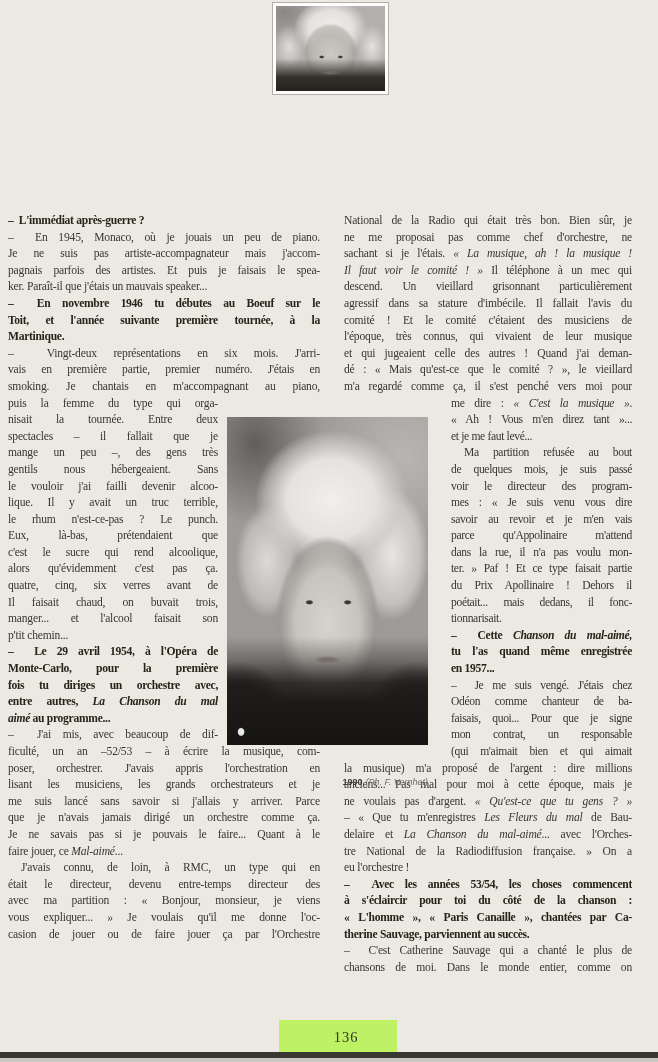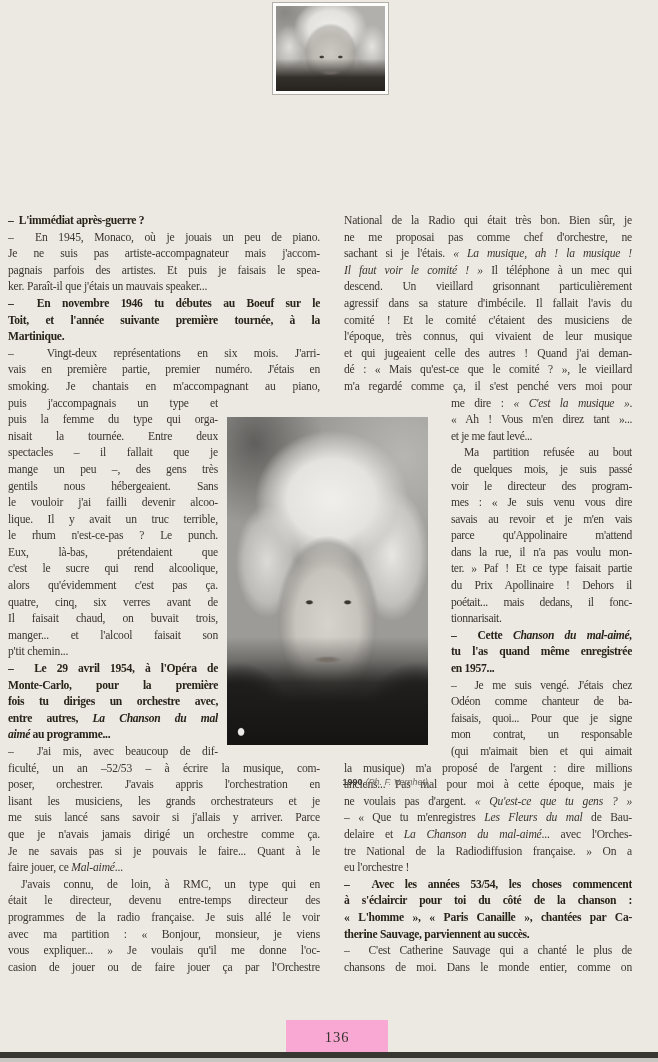--- a/index.html
+++ b/index.html
@@ -67,22 +67,23 @@
     color:#3a362e;
   }
   .narrow-right .line{letter-spacing:-0.35px;}
   .line.last{text-align-last:auto;}
   .line.indent{padding-left:13px;}
   .line span.b{font-weight:bold;color:#282419;letter-spacing:-0.3px;}
   .line span.i{font-style:italic;}
   .line span.bi{font-weight:bold;font-style:italic;color:#282419;letter-spacing:-0.3px;}
   
   .pageno-box{
-    position:absolute;left:286px;top:1020px;width:102px;height:42px;
-    background:#f9a8d4;
+    position:absolute;left:279px;top:1020px;width:102px;height:42px;
+    background:#bef264;
+    padding-left:16px;
   }
   .pageno{
     display:block;text-align:center;margin-top:9px;
     font-size:14.5px;color:#37332c;letter-spacing:1px;
   }
   .bottom-line{position:absolute;left:0;top:1052px;width:658px;height:6px;background:#393732;}
   .bottom-strip{position:absolute;left:0;top:1058px;width:658px;height:4px;background:#c9c7c1;}
 </style>
 </head>
 <body>
@@ -101,21 +102,20 @@
         <div class="line"><span>pagnais parfois des artistes. Et puis je faisais le spea-</span></div>
         <div class="line last"><span>ker. Paraît-il que j'étais un mauvais speaker...</span></div>
         <div class="line"><span class="b">–&nbsp;&nbsp;En novembre 1946 tu débutes au Boeuf sur le</span></div>
         <div class="line"><span class="b">Toit, et l'année suivante première tournée, à la</span></div>
         <div class="line last"><span class="b">Martinique.</span></div>
         <div class="line"><span>–&nbsp;&nbsp;Vingt-deux représentations en six mois. J'arri-</span></div>
         <div class="line"><span>vais en première partie, premier numéro. J'étais en</span></div>
         <div class="line"><span>smoking. Je chantais en m'accompagnant au piano,</span></div>
       </div>
     <div class="block narrow-left">
-        <div class="line"><span>puis j'accompagnais un type et</span></div>
         <div class="line"><span>puis la femme du type qui orga-</span></div>
         <div class="line"><span>nisait la tournée. Entre deux</span></div>
         <div class="line"><span>spectacles – il fallait que je</span></div>
         <div class="line"><span>mange un peu –, des gens très</span></div>
         <div class="line"><span>gentils nous hébergeaient. Sans</span></div>
         <div class="line"><span>le vouloir j'ai failli devenir alcoo-</span></div>
         <div class="line"><span>lique. Il y avait un truc terrible,</span></div>
         <div class="line"><span>le rhum n'est-ce-pas ? Le punch.</span></div>
         <div class="line"><span>Eux, là-bas, prétendaient que</span></div>
         <div class="line"><span>c'est le sucre qui rend alcoolique,</span></div>
@@ -134,21 +134,20 @@
     <div class="block w-full">
         <div class="line"><span>ficulté, un an –52/53 – à écrire la musique, com-</span></div>
         <div class="line"><span>poser, orchestrer. J'avais appris l'orchestration en</span></div>
         <div class="line"><span>lisant les musiciens, les grands orchestrateurs et je</span></div>
         <div class="line"><span>me suis lancé sans savoir si j'allais y arriver. Parce</span></div>
         <div class="line"><span>que je n'avais jamais dirigé un orchestre comme ça.</span></div>
         <div class="line"><span>Je ne savais pas si je pouvais le faire... Quant à le</span></div>
         <div class="line last"><span>faire jouer, ce </span><span class="i">Mal-aimé</span><span>...</span></div>
         <div class="line indent"><span>J'avais connu, de loin, à RMC, un type qui en</span></div>
         <div class="line"><span>était le directeur, devenu entre-temps directeur des</span></div>
-        <div class="line"><span>programmes de la radio française. Je suis allé le voir</span></div>
         <div class="line"><span>avec ma partition : « Bonjour, monsieur, je viens</span></div>
         <div class="line"><span>vous expliquer... » Je voulais qu'il me donne l'oc-</span></div>
         <div class="line"><span>casion de jouer ou de faire jouer ça par l'Orchestre</span></div>
       </div>
   </div>
 
   <div class="col col-right">
     <div class="block w-full">
         <div class="line"><span>National de la Radio qui était très bon. Bien sûr, je</span></div>
         <div class="line"><span>ne me proposai pas comme chef d'orchestre, ne</span></div>
@@ -163,21 +162,21 @@
         <div class="line"><span>m'a regardé comme ça, il s'est penché vers moi pour</span></div>
       </div>
     <div class="block narrow-right">
         <div class="line"><span>me dire : </span><span class="i">« C'est la musique »</span><span>.</span></div>
         <div class="line"><span>« Ah ! Vous m'en direz tant »...</span></div>
         <div class="line last"><span>et je me faut levé...</span></div>
         <div class="line indent"><span>Ma partition refusée au bout</span></div>
         <div class="line"><span>de quelques mois, je suis passé</span></div>
         <div class="line"><span>voir le directeur des program-</span></div>
         <div class="line"><span>mes : « Je suis venu vous dire</span></div>
-        <div class="line"><span>savais au revoir et je m'en vais</span></div>
+        <div class="line"><span>savoir au revoir et je m'en vais</span></div>
         <div class="line"><span>parce qu'Appolinaire m'attend</span></div>
         <div class="line"><span>dans la rue, il n'a pas voulu mon-</span></div>
         <div class="line"><span>ter. » Paf ! Et ce type faisait partie</span></div>
         <div class="line"><span>du Prix Apollinaire ! Dehors il</span></div>
         <div class="line"><span>poétait... mais dedans, il fonc-</span></div>
         <div class="line last"><span>tionnarisait.</span></div>
         <div class="line"><span class="b">–&nbsp;&nbsp;Cette </span><span class="bi">Chanson du mal-aimé,</span></div>
         <div class="line"><span class="b">tu l'as quand même enregistrée</span></div>
         <div class="line last"><span class="b">en 1957...</span></div>
         <div class="line"><span>–&nbsp;&nbsp;Je me suis vengé. J'étais chez</span></div>

